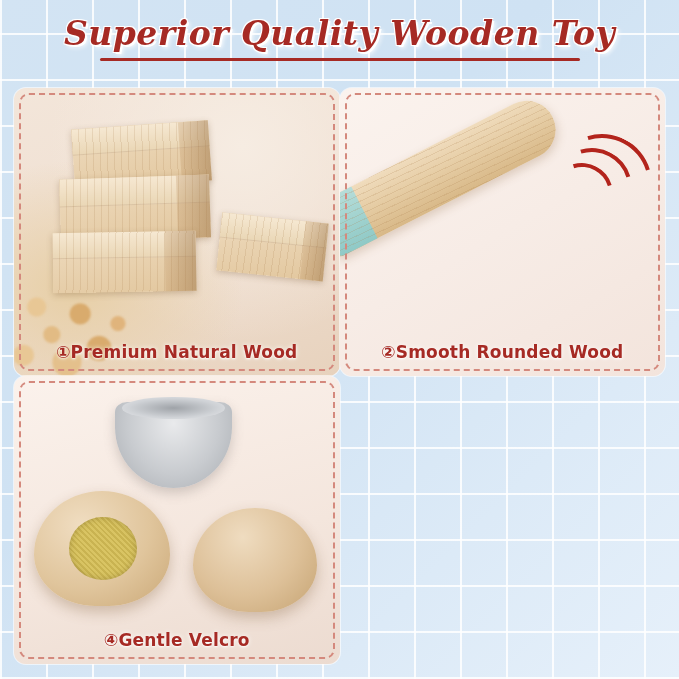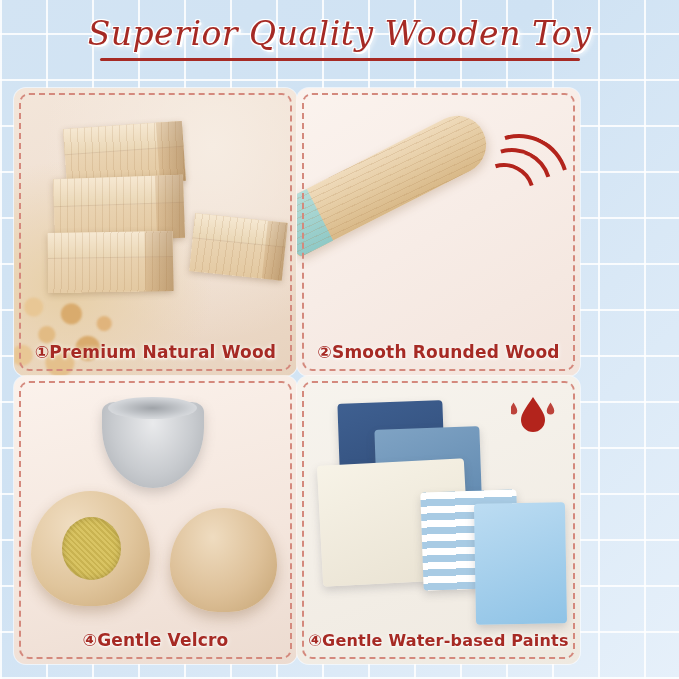--- a/index.html
+++ b/index.html
@@ -19,42 +19,42 @@
     box-sizing:border-box;
   }
   
   .title-wrap{
     position:absolute;left:0;top:14px;width:679px;text-align:center;
   }
   .title{
     display:inline-block;
     font-family:"DejaVu Serif", serif;
     font-style:italic;
-    font-weight:normal;
+    font-weight:bold;
     font-size:33px;
     letter-spacing:0.5px;
     color:#a62a24;
     text-shadow:
       2px 2px 0 #ffffff,
       -1px -1px 0 #ffffff,
       1px -1px 0 #ffffff,
       -1px 1px 0 #ffffff,
       3px 3px 4px rgba(255,255,255,0.9);
   }
   .title-underline{
     display:block;
     width:480px;height:3px;margin:5px auto 0 auto;
     background:#a62a24;
     border-radius:2px;
   }
   
   .grid{
     position:absolute;
     left:14px;top:88px;
-    width:566px;height:576px;
+    width:651px;height:576px;
     display:grid;
     grid-template-columns:1fr 1fr;
     grid-template-rows:1fr 1fr;
     gap:0;
   }
   .cell{
     position:relative;
     background:#fdf1ec;
     border-radius:12px;
     overflow:hidden;
@@ -269,33 +269,15 @@
         <div class="bowl"></div>
         <div class="ball ball-left">
           <div class="velcro"></div>
         </div>
         <div class="ball ball-right"></div>
       </div>
       <div class="dash"></div>
       <div class="caption" data-bind="features.2.caption">④Gentle Velcro</div>
     </div>
 
-    <div class="cell">
-      <div class="photo p4">
-        <div class="swatch sw-navy"></div>
-        <div class="swatch sw-steel"></div>
-        <div class="swatch sw-cream"></div>
-        <div class="swatch sw-stripe"></div>
-        <div class="swatch sw-sky"></div>
-        <div class="droplet-badge">
-          <svg viewBox="0 0 44 44" width="44" height="44" aria-hidden="true">
-            <path d="M22 4 C 14 16, 10 21, 10 27 a 12 12 0 0 0 24 0 C 34 21, 30 16, 22 4 Z" fill="#b3241c"></path>
-            <path d="M6 10 C 3 15, 1 18, 1 21 a 5 5 0 0 0 10 0 C 11 18, 9 15, 6 10 Z" fill="#b3241c" opacity="0.85" transform="translate(-2,2) scale(0.75)"></path>
-            <path d="M38 10 C 35 15, 33 18, 33 21 a 5 5 0 0 0 10 0 C 43 18, 41 15, 38 10 Z" fill="#b3241c" opacity="0.85" transform="translate(2,2) scale(0.75) translate(12,0)"></path>
-          </svg>
-        </div>
-      </div>
-      <div class="dash"></div>
-      <div class="caption small" data-bind="features.3.caption">④Gentle Water-based Paints</div>
-    </div>
 
   </div>
 </div>
 
 </body></html>

